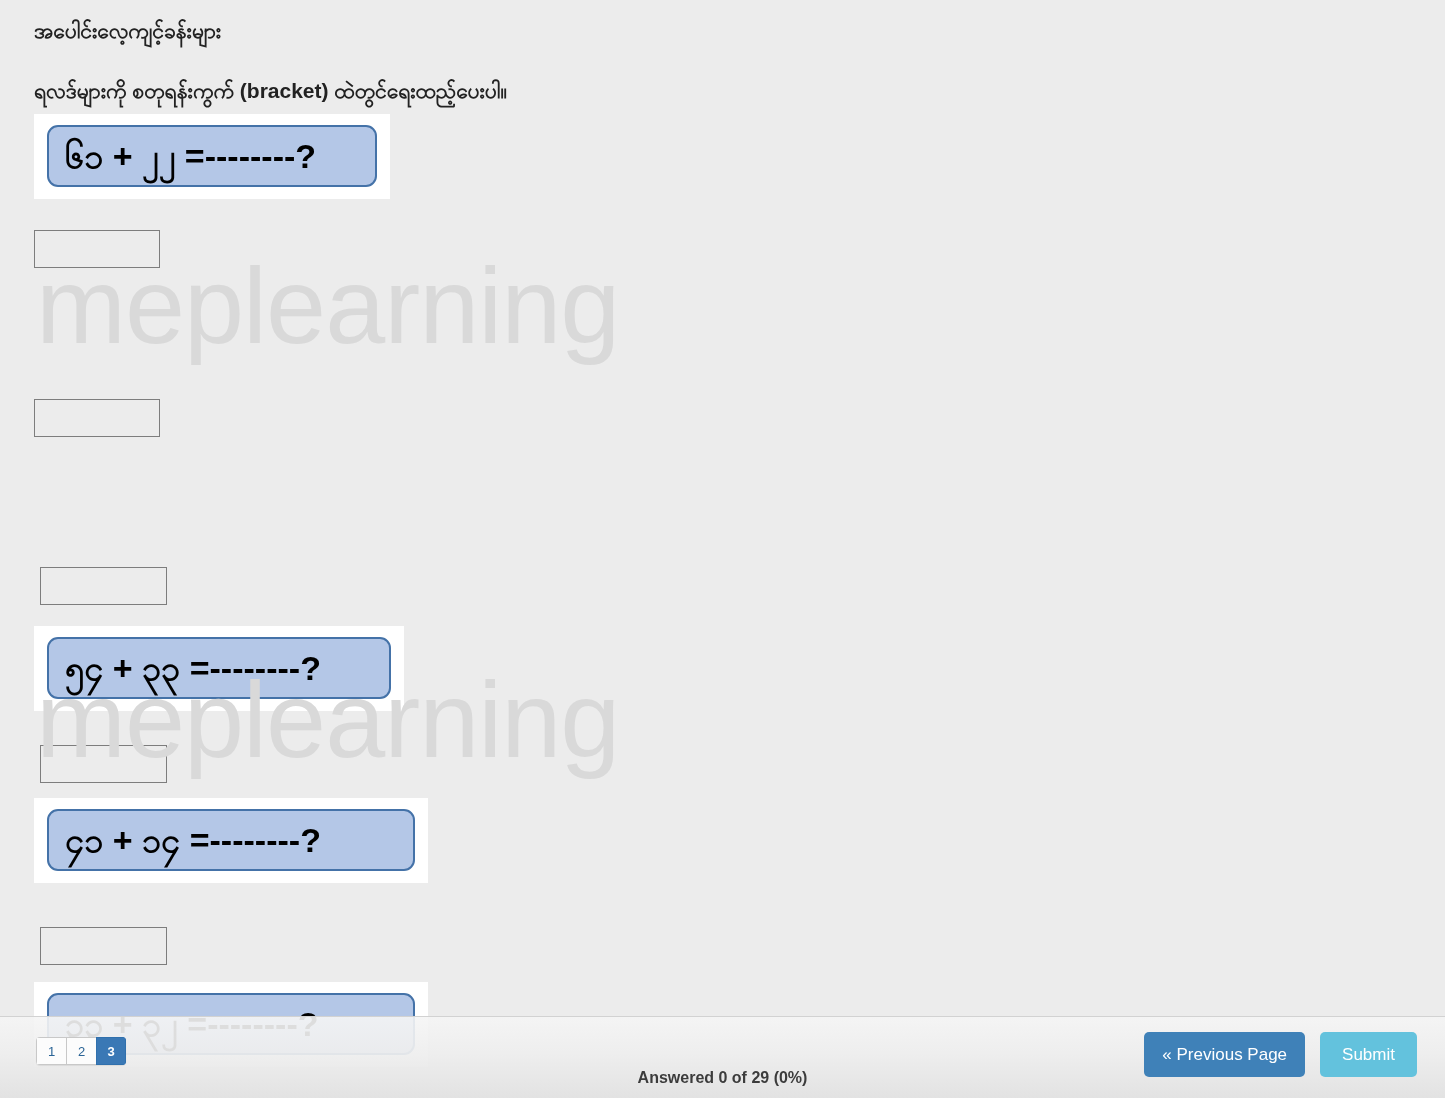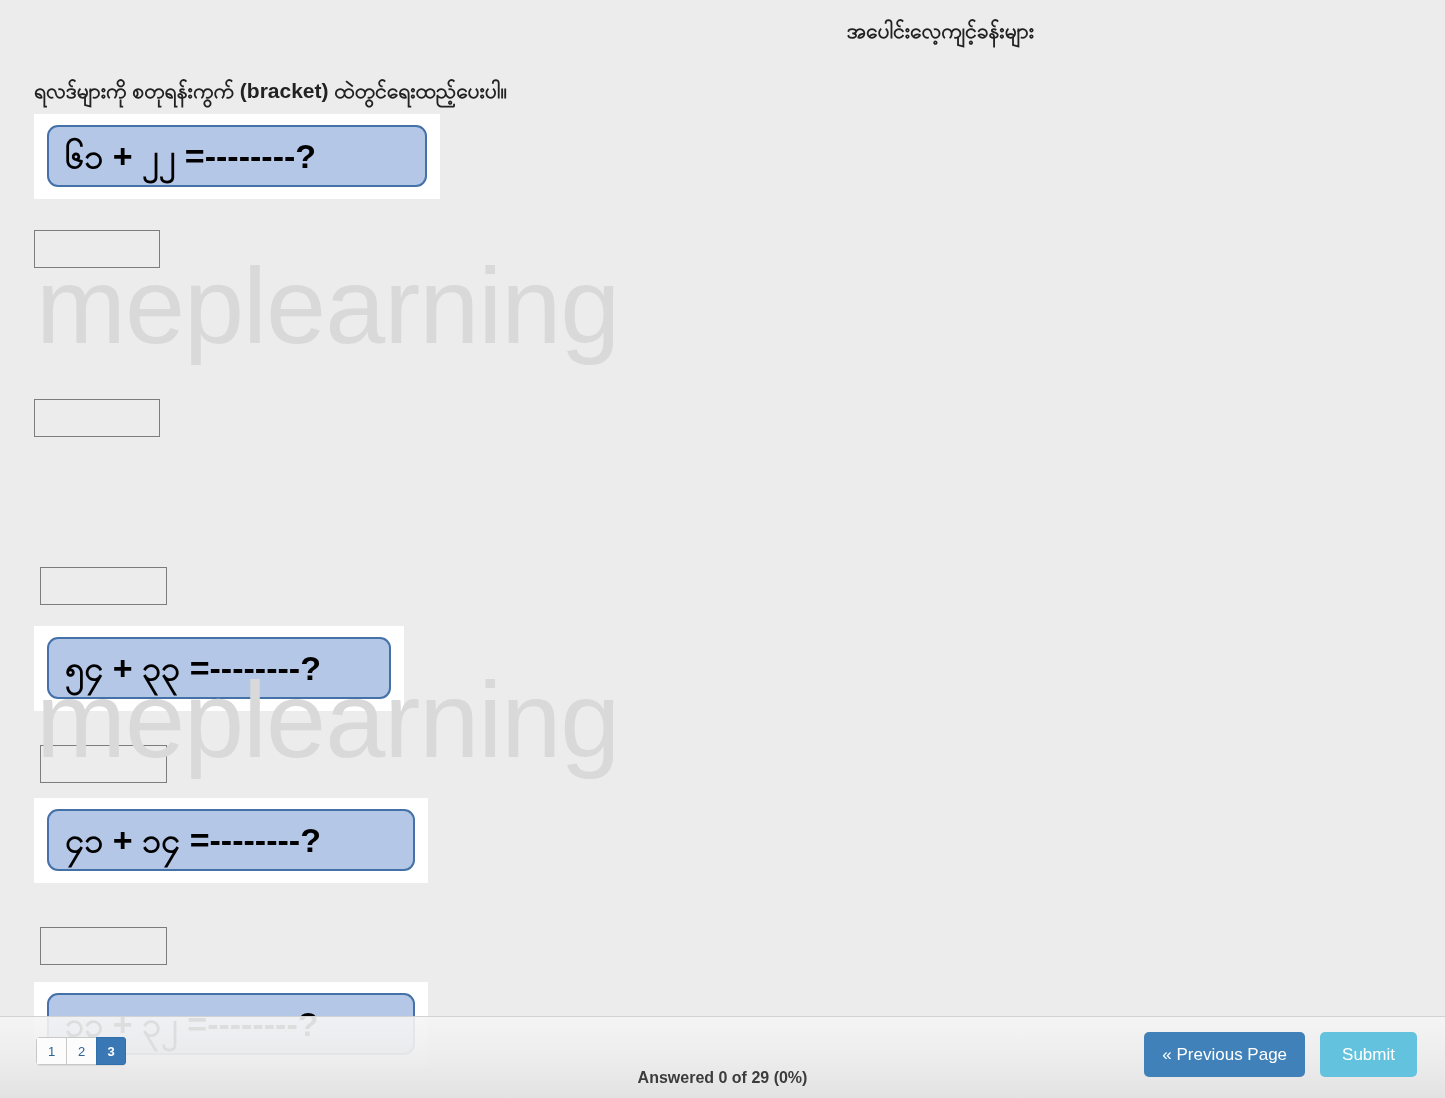--- a/index.html
+++ b/index.html
@@ -40,21 +40,21 @@
     left: 34px;
     top: 16px;
     width: 1000px;
     z-index: 2;
   }
   .hdr-line {
     font-family: "Liberation Sans", sans-serif;
     color: #222222;
     font-weight: bold;
   }
-  .hdr-line.l1 { font-size: 21px; line-height: 30px; text-align: right; }
+  .hdr-line.l1 { font-size: 21px; line-height: 30px; }
   .hdr-line.l2 { font-size: 21px; line-height: 30px; margin-top: 30px; }
 
   
   .q-wrap {
     position: absolute;
     z-index: 2;
   }
   .q-card {
     background: #ffffff;
     padding: 11px 13px 12px 13px;
@@ -167,21 +167,21 @@
 </head>
 <body>
 
 <div id="page">
 
   <div class="header">
     <div class="hdr-line l1">အပေါင်းလေ့ကျင့်ခန်းများ</div>
     <div class="hdr-line l2">ရလဒ်များကို စတုရန်းကွက် (bracket) ထဲတွင်ရေးထည့်ပေးပါ။</div>
   </div>
 
-  <div class="q-wrap" style="left:34px; top:114px; width:406px;">
+  <div class="q-wrap" style="left:34px; top:114px; width:356px;">
     <div class="q-card">
       <div class="q-pill">
         <span class="q-text">၆၁ + ၂၂ =--------?</span>
       </div>
     </div>
   </div>
   <input class="ans-box" type="text" style="left: 34px; top: 230px; width: 126px;" placeholder="">
 
   <div class="watermark wm1">meplearning</div>
 

